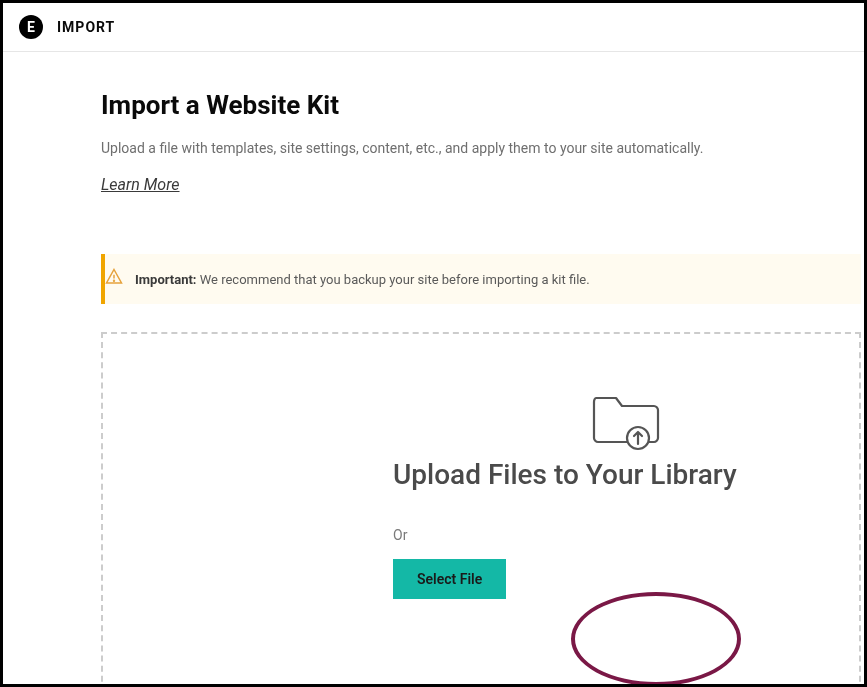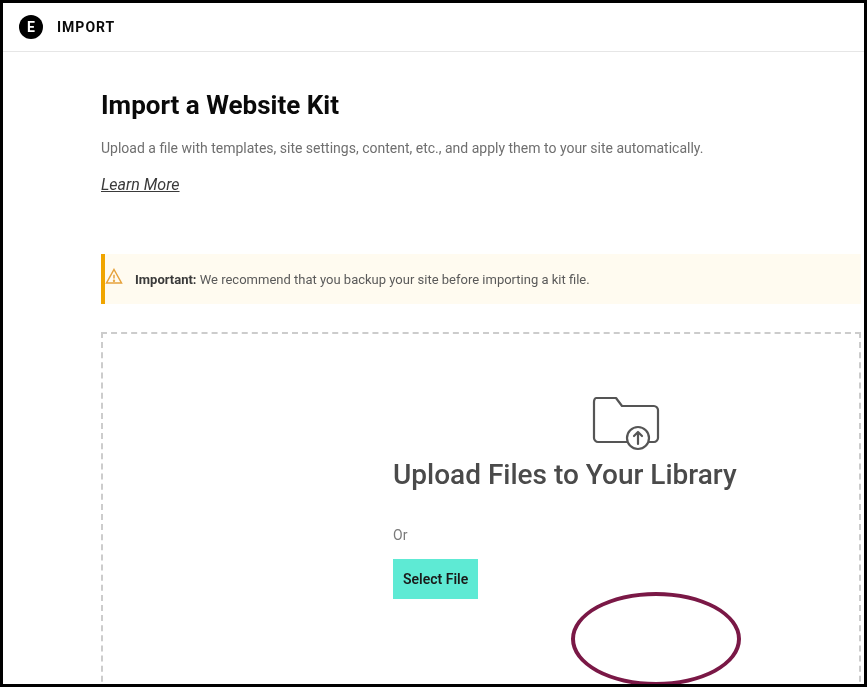--- a/index.html
+++ b/index.html
@@ -116,23 +116,23 @@
       margin-bottom: 18px;
       margin-left: 290px;
     }
     .upload-or {
       font-size: 14px;
       color: #7a7a7a;
       margin-bottom: 16px;
       margin-left: 290px;
     }
     .select-file-btn {
-      background: #5eead4;
+      background: #14b8a6;
       border: none;
-      padding: 12px 10px;
+      padding: 12px 24px;
       font-size: 14px;
       font-weight: 600;
       color: #1a1a1a;
       cursor: pointer;
       font-family: inherit;
       margin-left: 290px;
     }
     .annotation-ellipse {
       position: absolute;
       border: 4px solid #7a1846;

